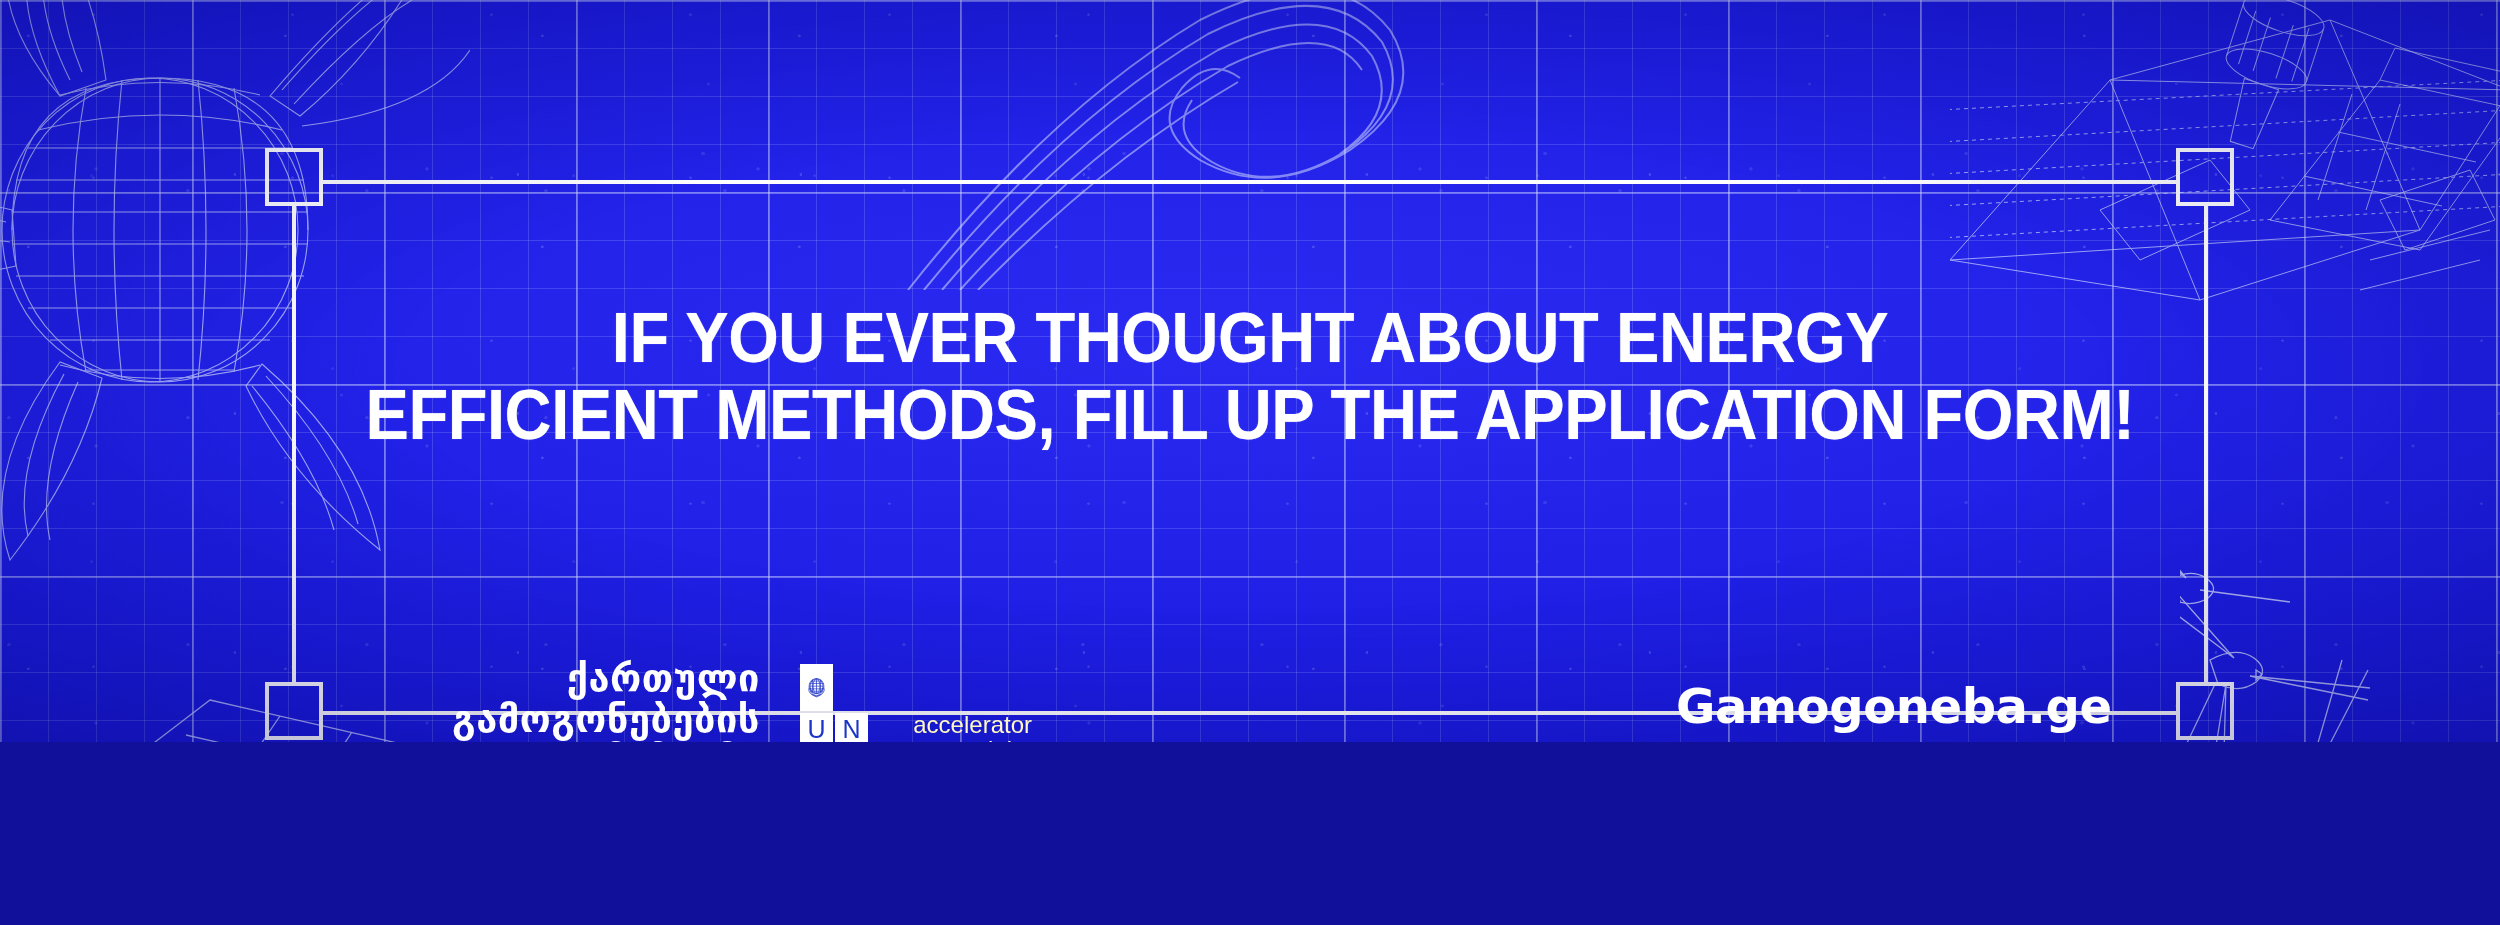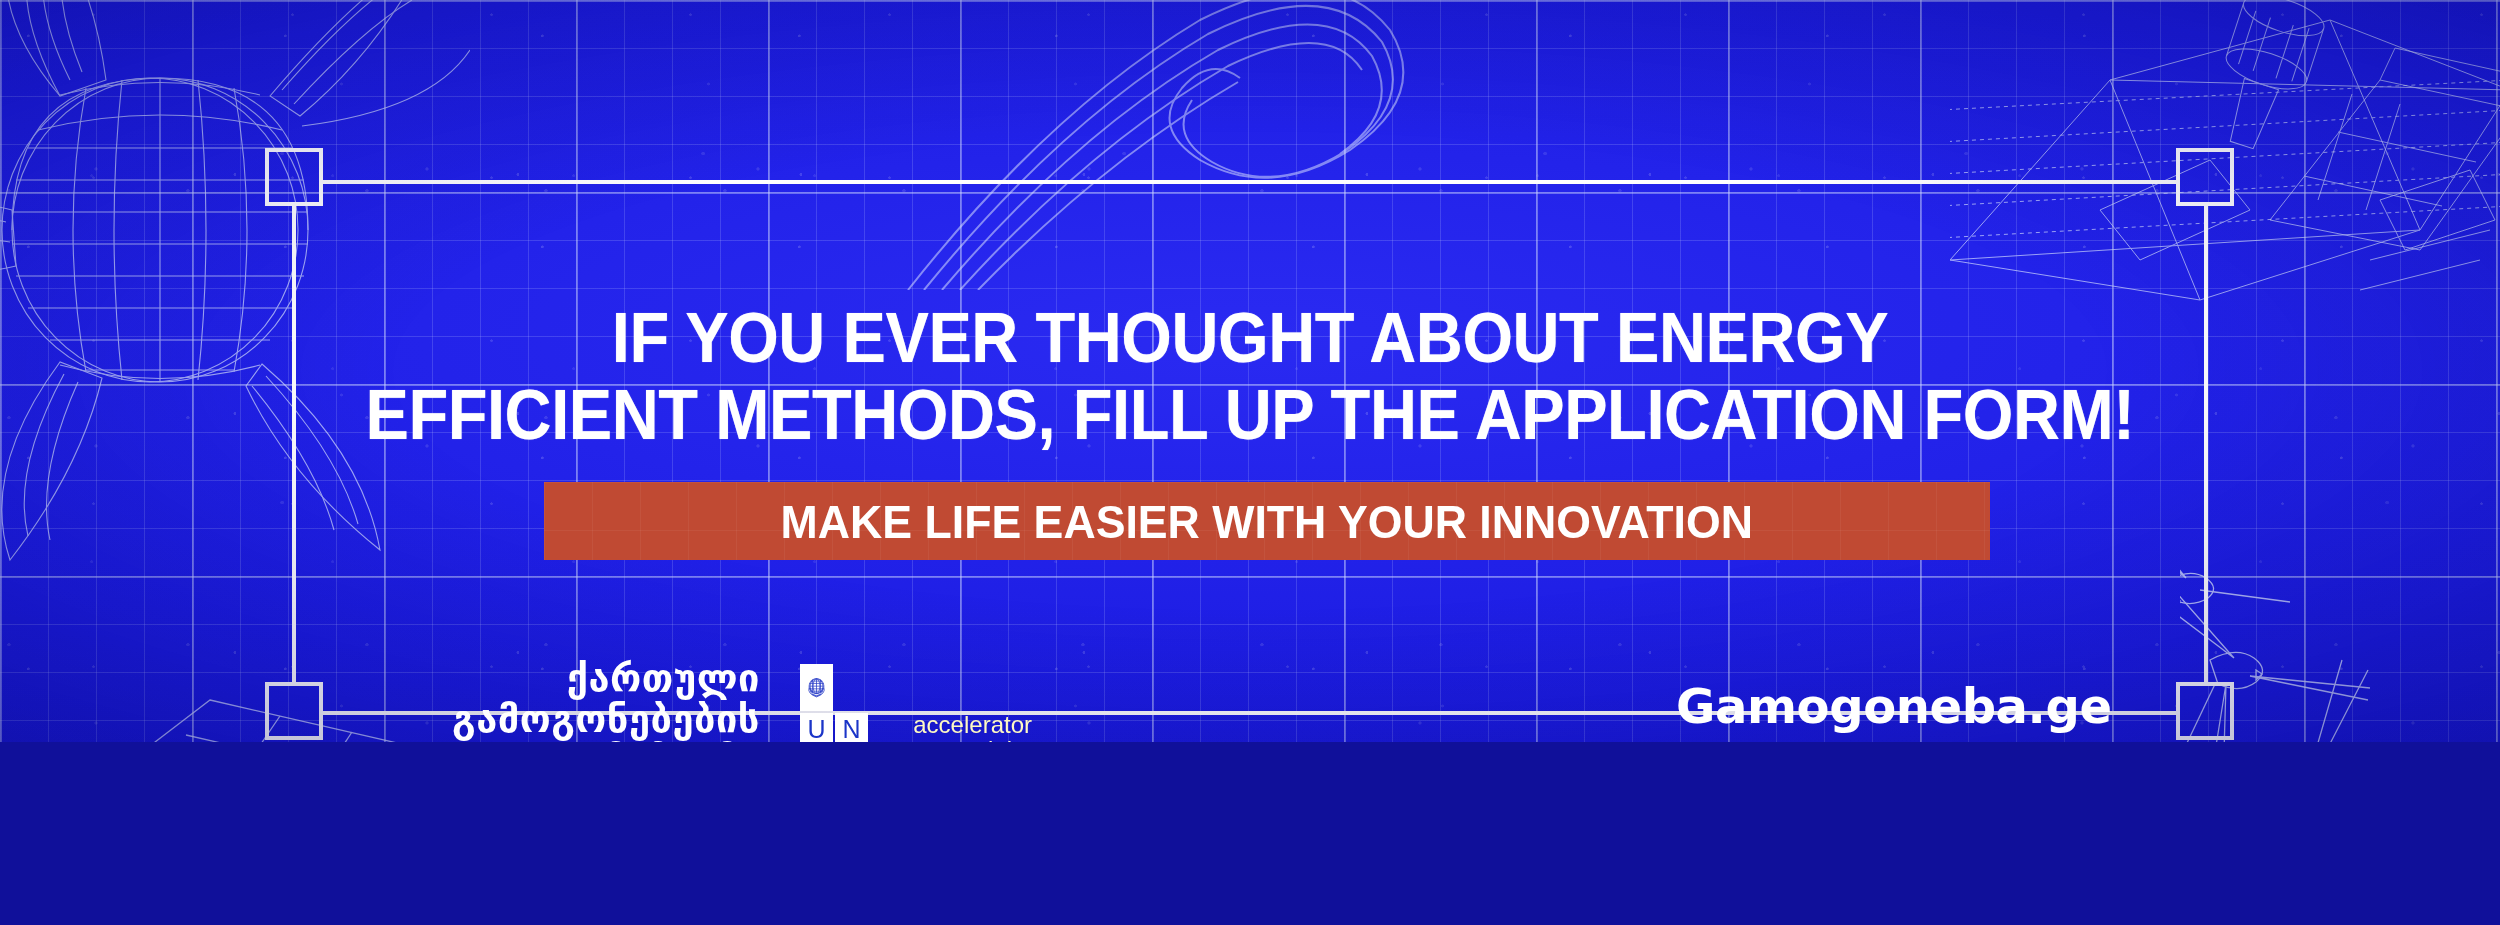--- a/index.html
+++ b/index.html
@@ -299,23 +299,20 @@
   <div class="rule" style="left:292px;  top:206px; width:4px; height:476px;"></div>
   <div class="rule" style="left:2204px; top:206px; width:4px; height:476px;"></div>
 
   <div class="vignette"></div>
 
   <div class="headline">
     <span class="l">IF YOU EVER THOUGHT ABOUT ENERGY</span>
     <span class="l">EFFICIENT METHODS, FILL UP THE APPLICATION FORM!</span>
   </div>
 
-  <div class="cta-bar">
-    <span class="cta-text">MAKE LIFE EASIER WITH YOUR INNOVATION</span>
-  </div>
 
   <div class="footer">
 
     <div class="ge-museum">ქართული
 გამოგონებების
 მუზეუმი</div>
 
     <div class="undp">
       <div class="undp-marks">
         <div class="un-emblem-box">

